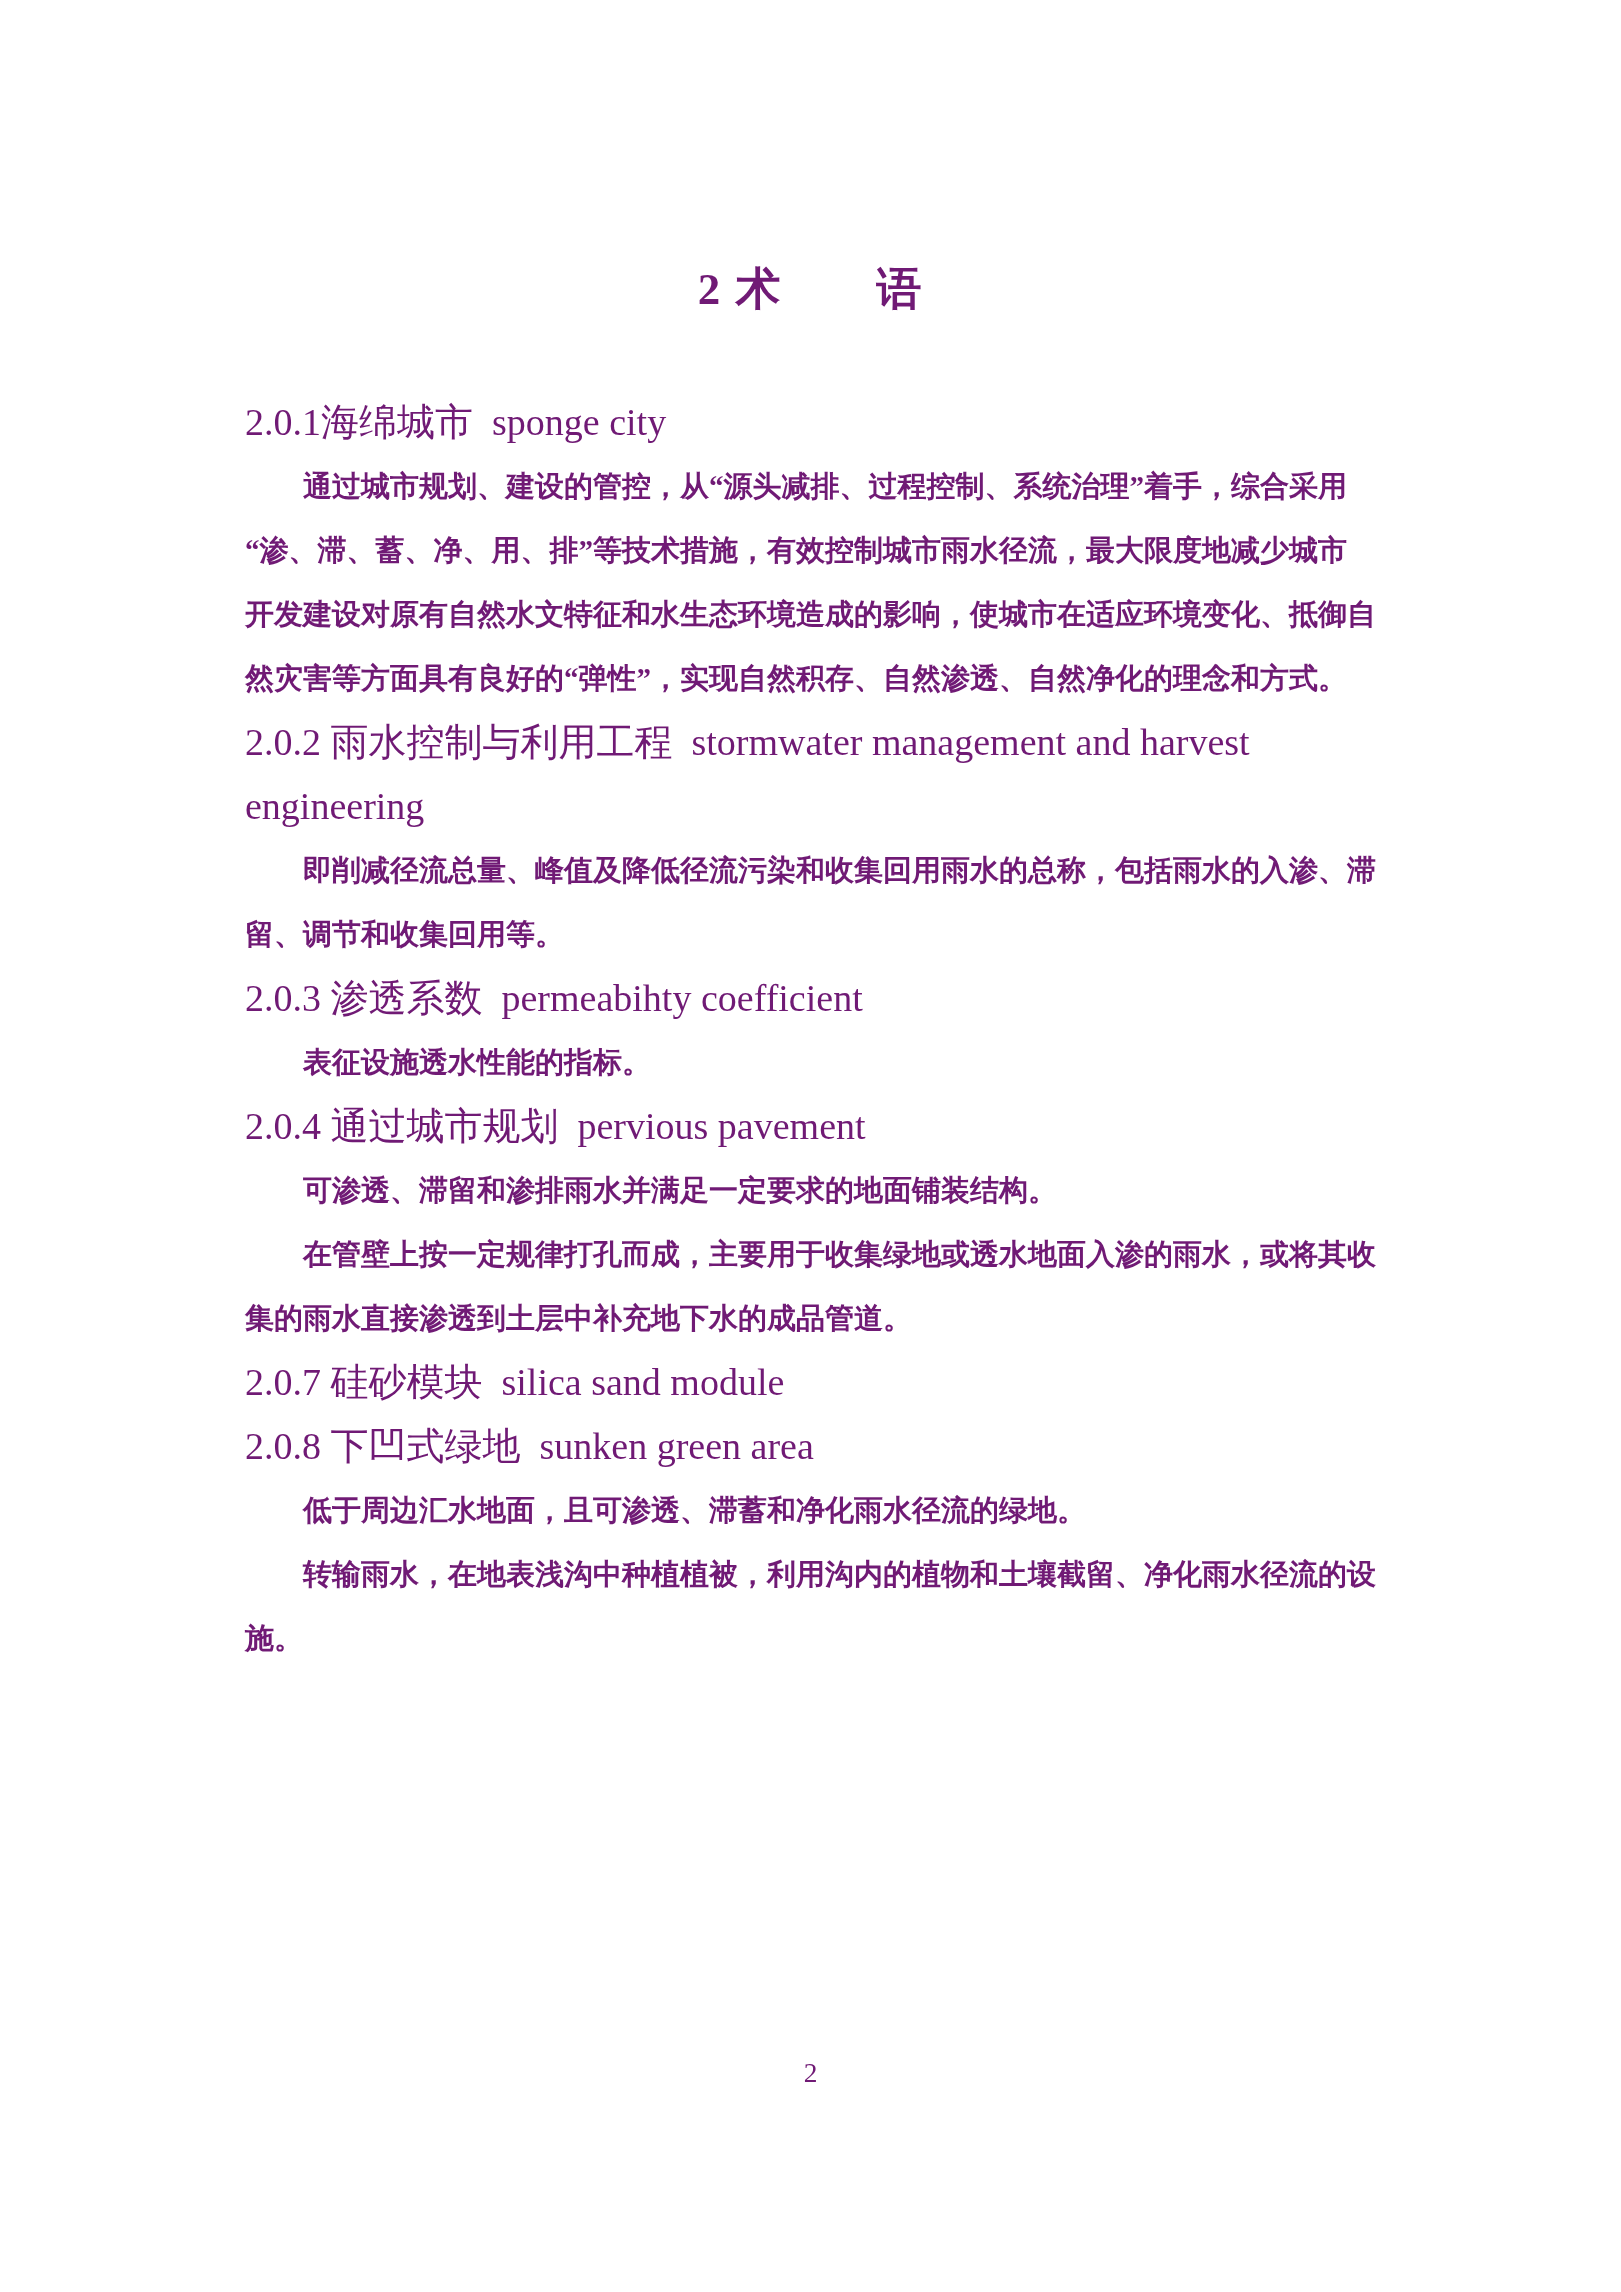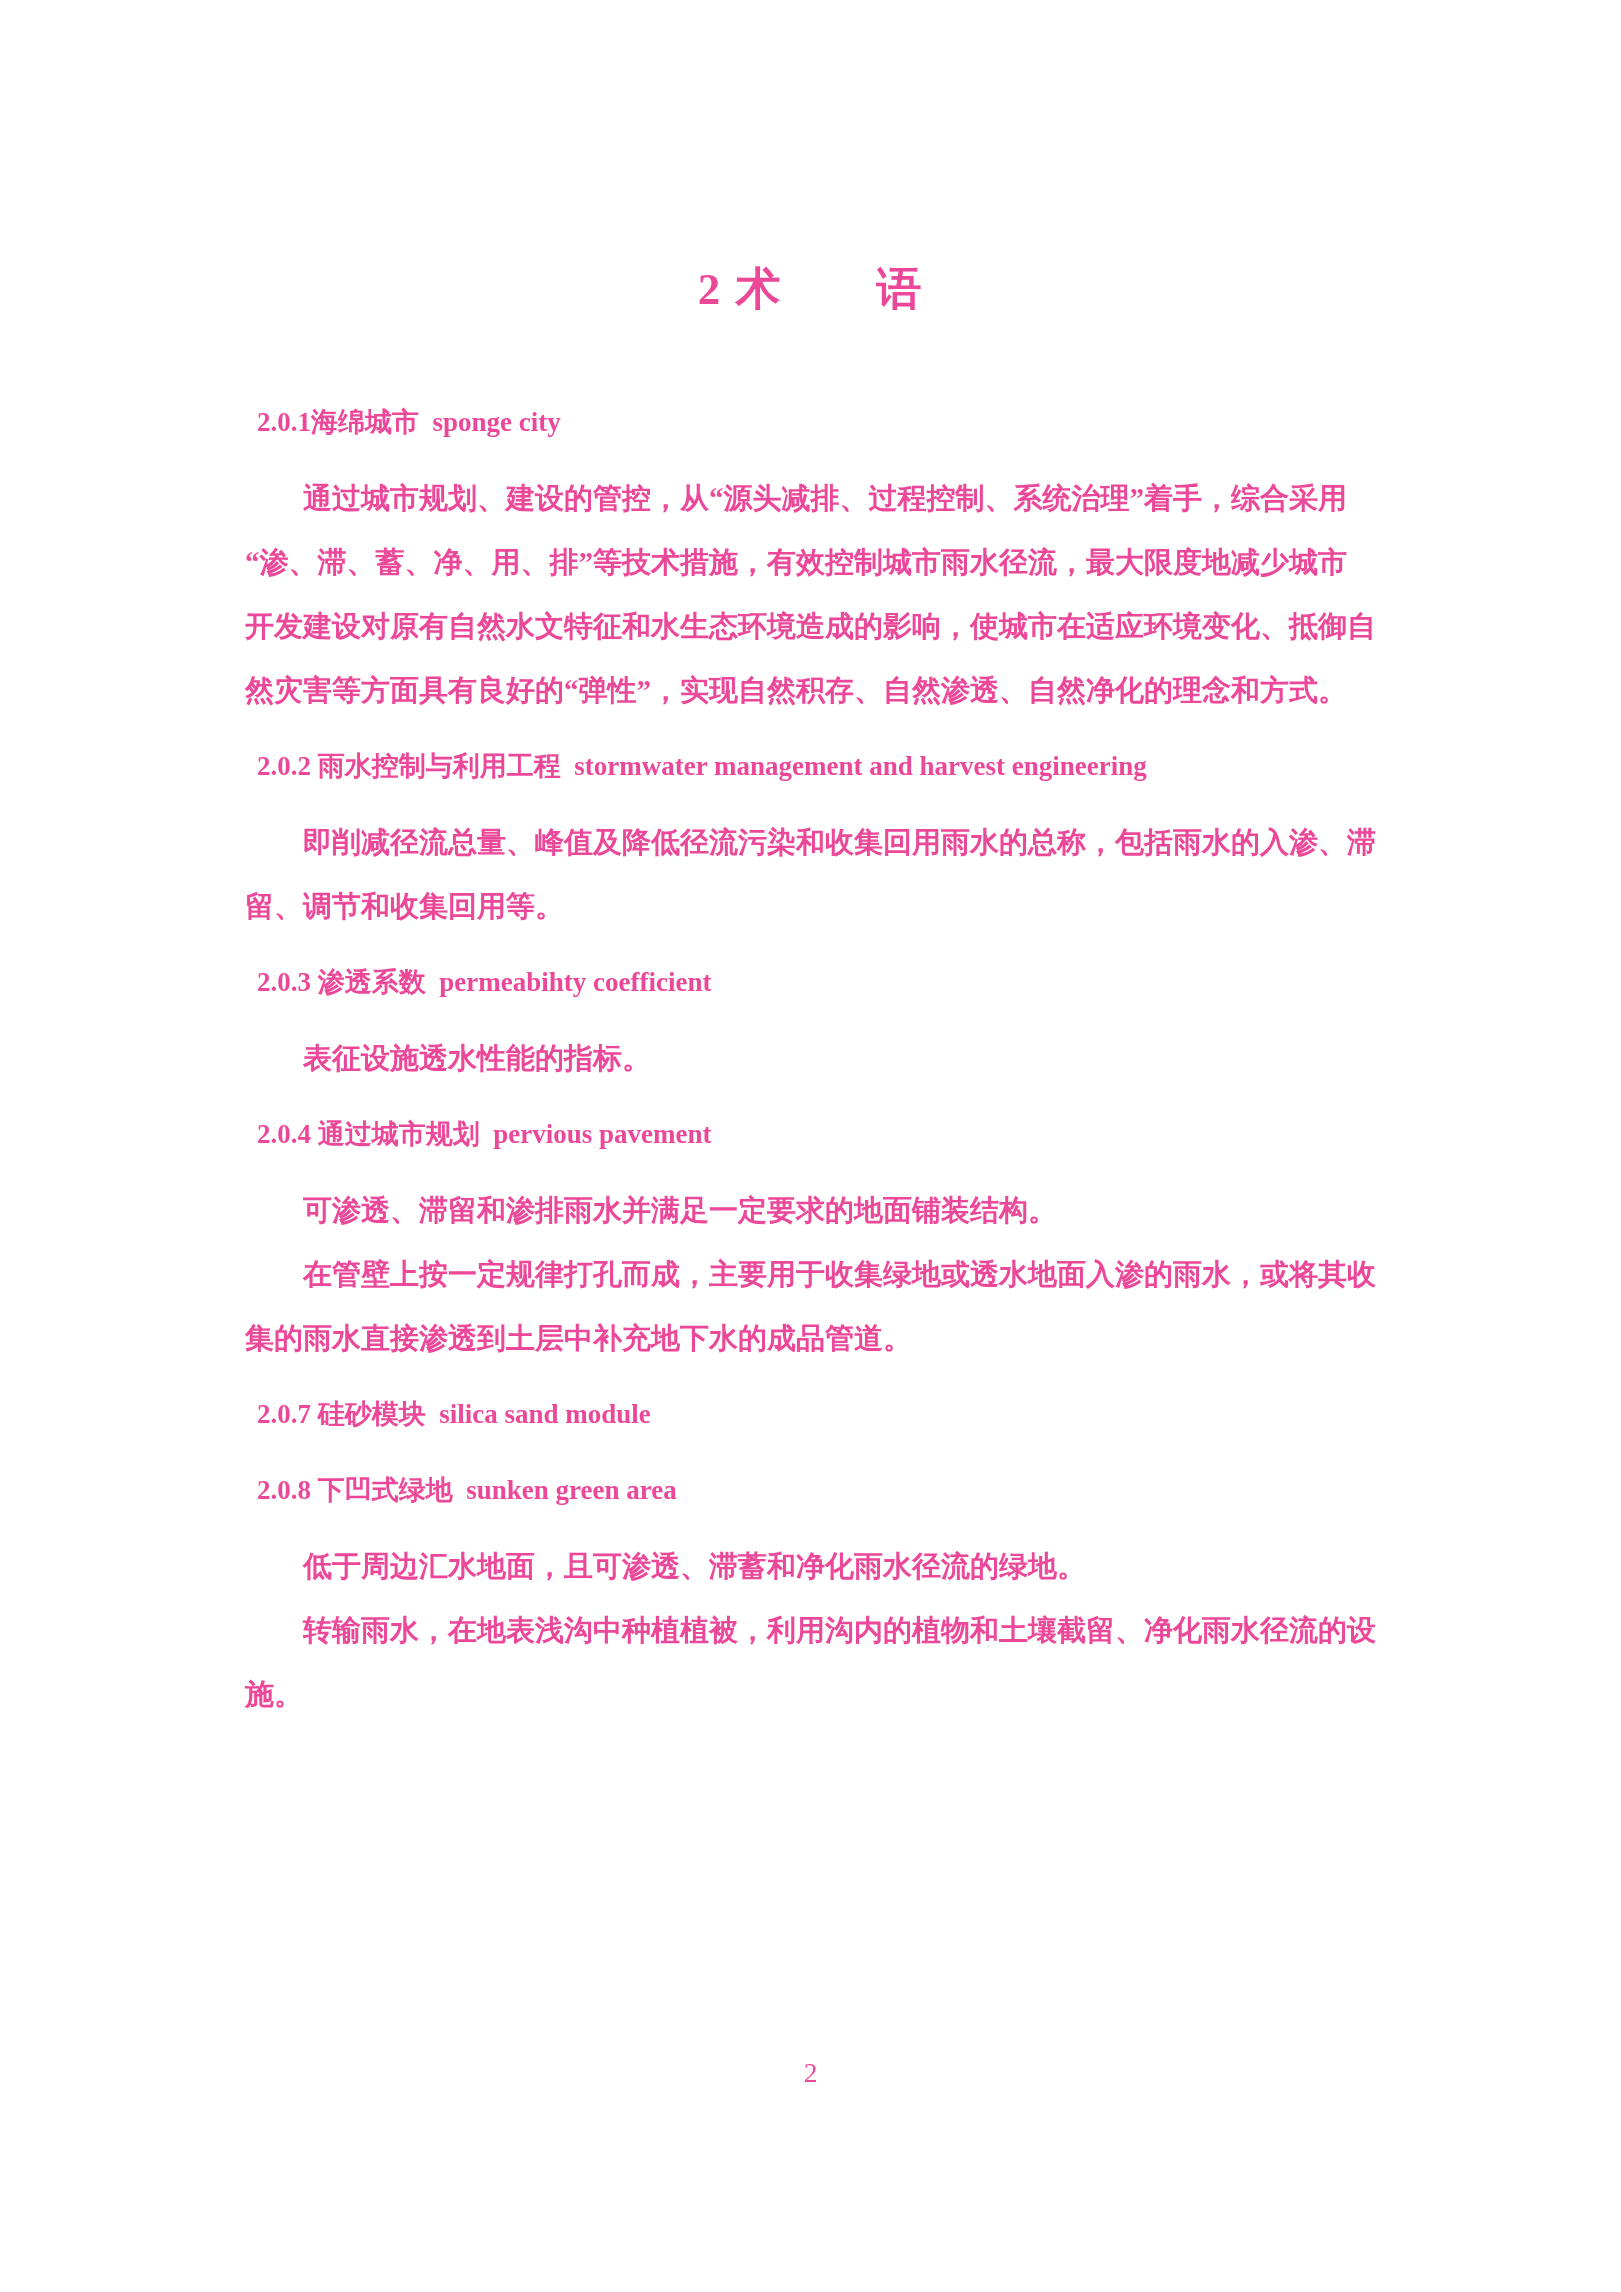--- a/index.html
+++ b/index.html
@@ -6,45 +6,45 @@
     margin: 0;
     padding: 0;
     background: #ffffff;
   }
   .page {
     position: relative;
     width: 1621px;
     height: 2293px;
     box-sizing: border-box;
     background: #ffffff;
-    color: #ec4899;
+    color: #701a75;
     font-family: "Liberation Serif", "DejaVu Serif", serif;
     padding: 267px 196px 0 245px;
     overflow: hidden;
   }
   .chapter-title {
     margin: 0 -196px 78px -245px;   
     text-align: center;
     font-size: 45px;
     line-height: 45px;
     font-weight: 700;
     white-space: pre;
     letter-spacing: 2px;
   }
   .terms-list {
     margin: 0;
   }
   .term {
     margin: 0;
   }
   .term-heading {
-    margin: 12px;
-    font-size: 27px;
+    margin: 0;
+    font-size: 38px;
     line-height: 64px;
-    font-weight: 700;
+    font-weight: 400;
     white-space: pre-wrap;
   }
   .term-definition {
     margin: 0;
     font-size: 29px;
     line-height: 64px;
     font-weight: 700;
     white-space: pre-wrap;
     text-align: justify;
   }

